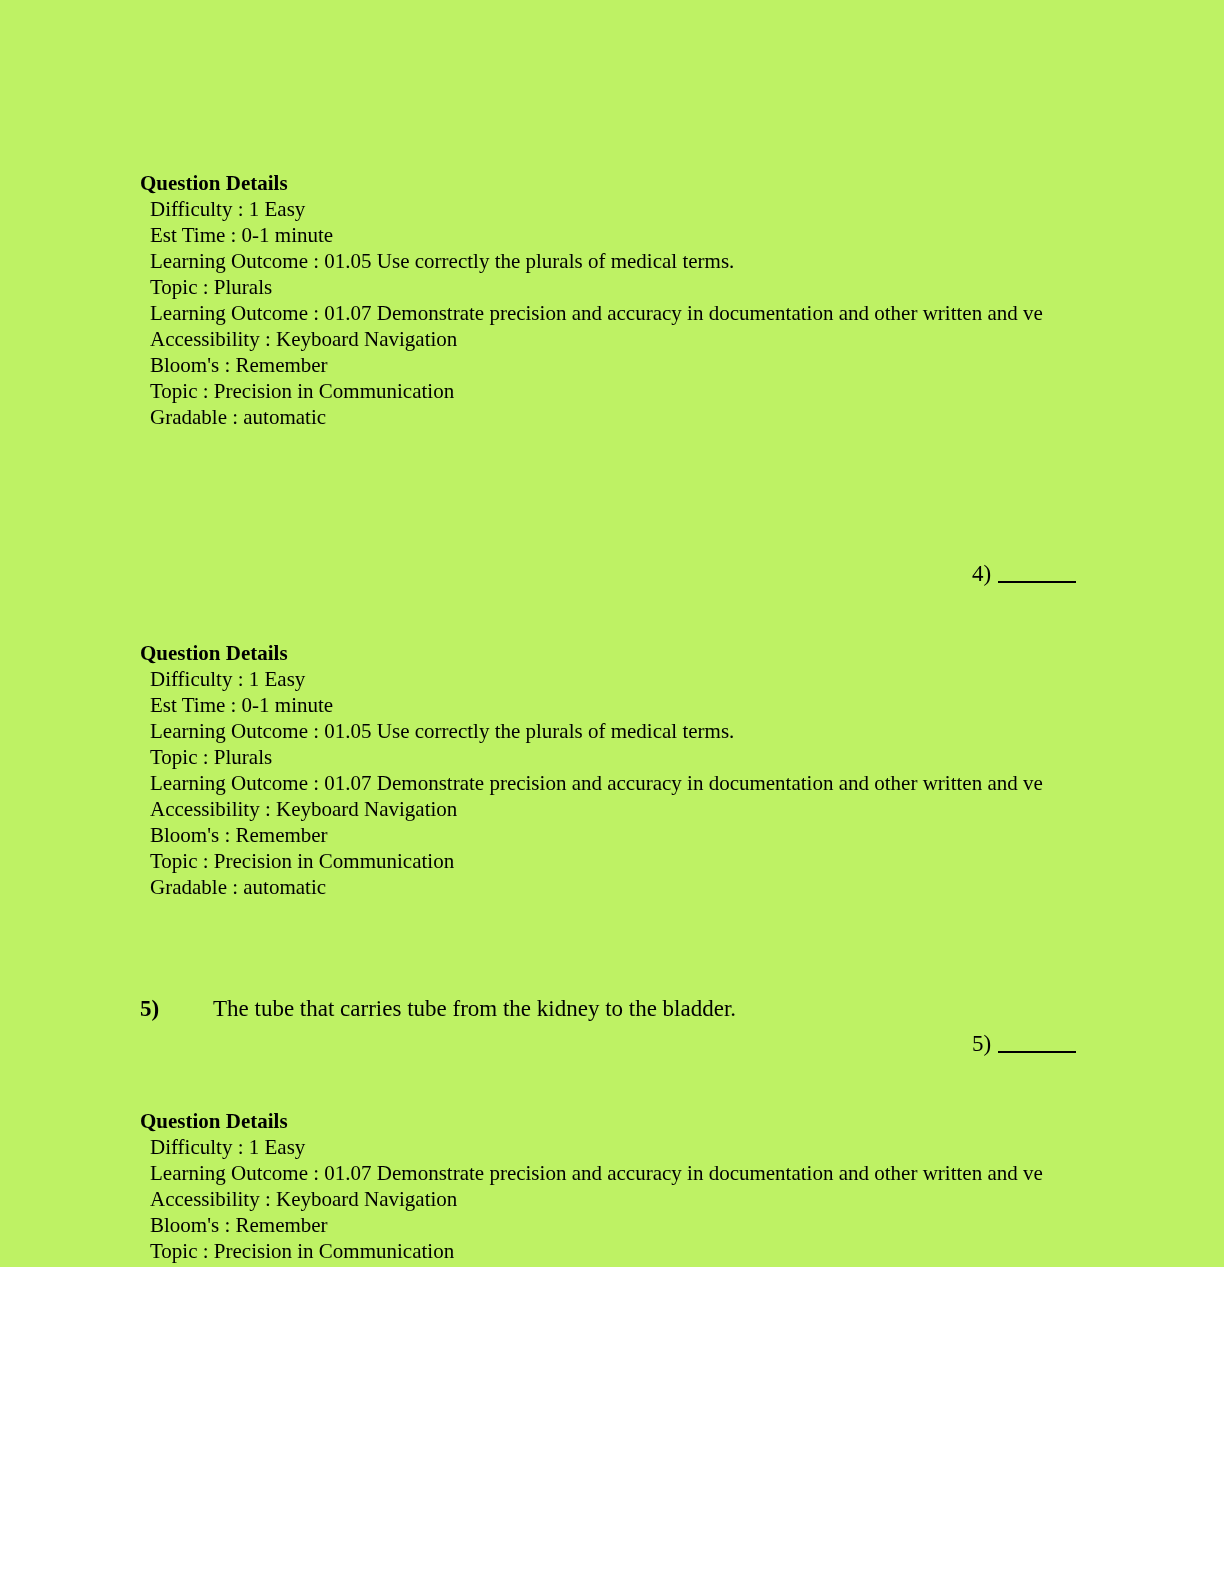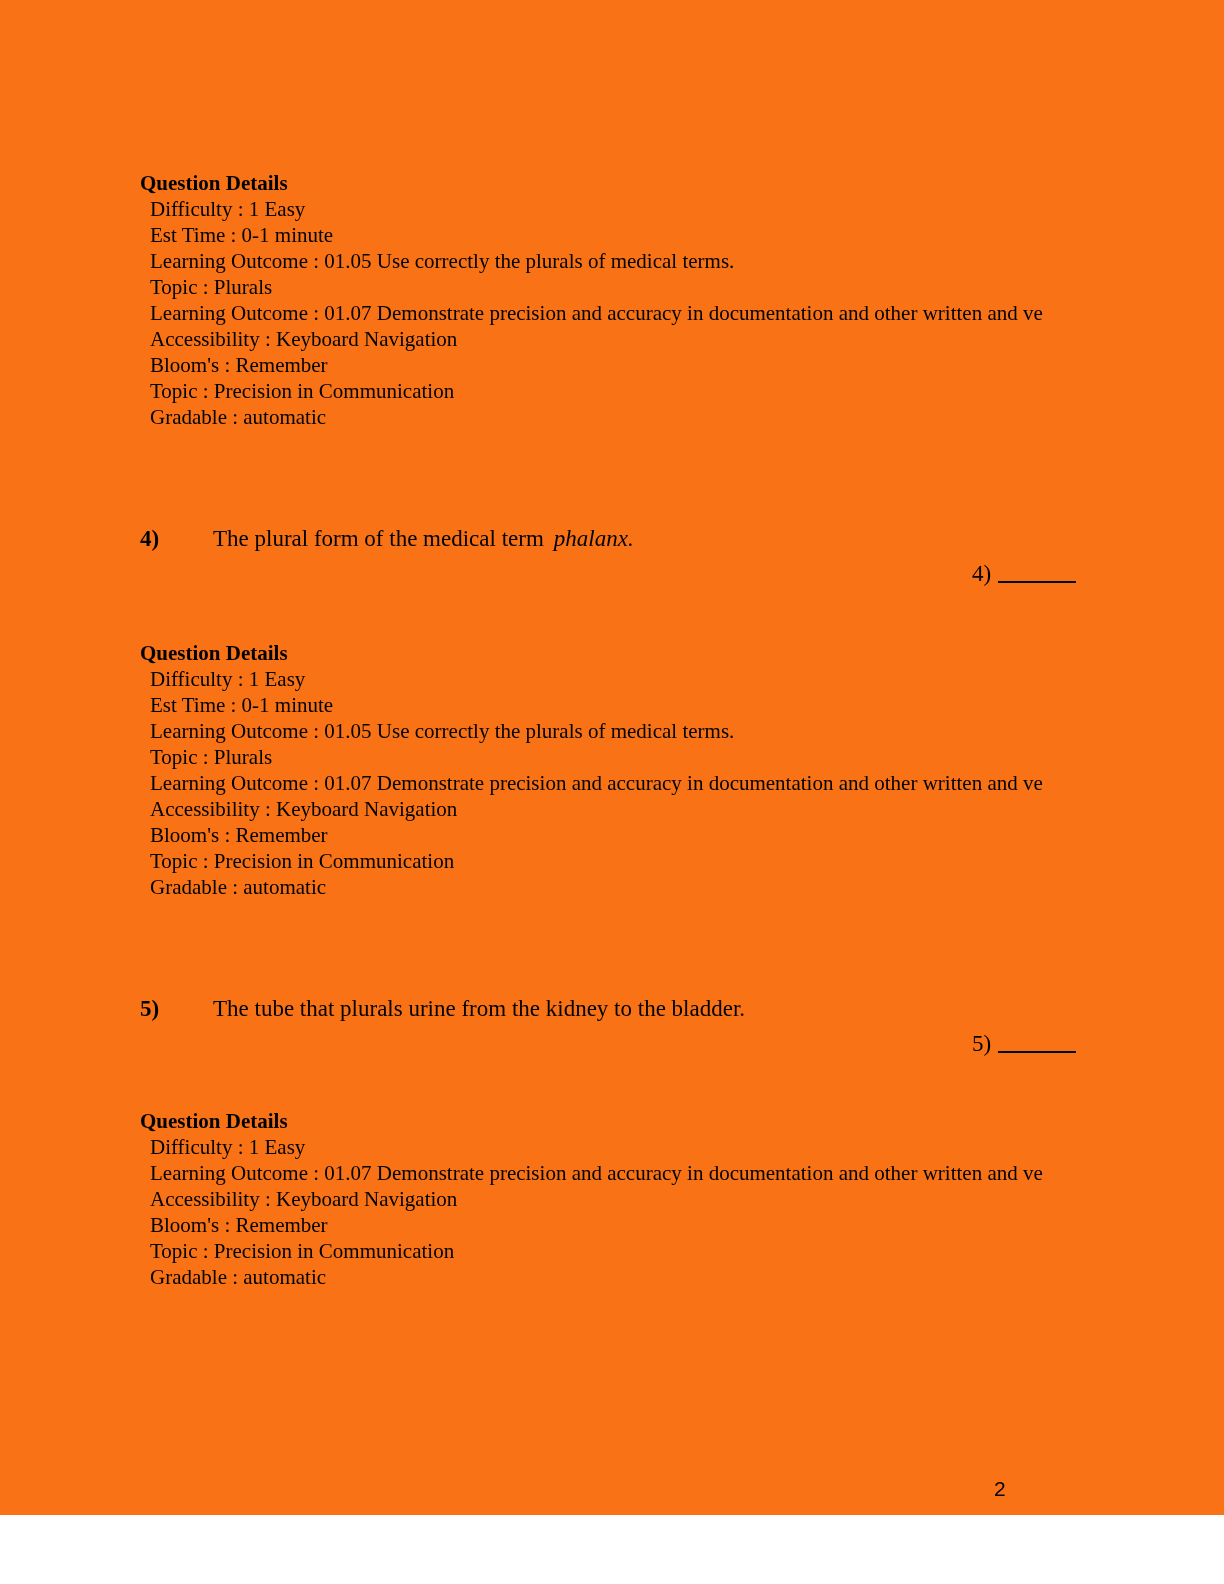--- a/index.html
+++ b/index.html
@@ -3,22 +3,22 @@
 <meta charset="utf-8">
 <style>
   html, body {
     margin: 0;
     padding: 0;
     background: #ffffff;
   }
   .page {
     position: relative;
     width: 1224px;
-    height: 1515px;
-    background: #f97316;
+    height: 1267px;
+    background: #bef264;
     color: #000000;
     font-family: "Liberation Serif", serif;
     overflow: hidden;
   }
   .details-block {
     position: absolute;
     left: 140px;
     width: 900px;
     font-size: 21px;
     line-height: 26px;
@@ -92,43 +92,40 @@
     <div class="detail-line">Est Time : 0-1 minute</div>
     <div class="detail-line">Learning Outcome : 01.05 Use correctly the plurals of medical terms.</div>
     <div class="detail-line">Topic : Plurals</div>
     <div class="detail-line">Learning Outcome : 01.07 Demonstrate precision and accuracy in documentation and other written and ve</div>
     <div class="detail-line">Accessibility : Keyboard Navigation</div>
     <div class="detail-line">Bloom's : Remember</div>
     <div class="detail-line">Topic : Precision in Communication</div>
     <div class="detail-line">Gradable : automatic</div>
   </div>
 
-  <div class="question-row" style="top:524px">
-    <span class="question-number">4)</span><span>The plural form of the medical term</span><span class="question-term">phalanx.</span>
-  </div>
 
   <div class="answer-row" style="top:559px">
     <span>4)</span><span class="answer-blank"></span>
   </div>
 
   <div class="details-block" style="top:640px">
     <div class="details-title">Question Details</div>
     <div class="detail-line">Difficulty : 1 Easy</div>
     <div class="detail-line">Est Time : 0-1 minute</div>
     <div class="detail-line">Learning Outcome : 01.05 Use correctly the plurals of medical terms.</div>
     <div class="detail-line">Topic : Plurals</div>
     <div class="detail-line">Learning Outcome : 01.07 Demonstrate precision and accuracy in documentation and other written and ve</div>
     <div class="detail-line">Accessibility : Keyboard Navigation</div>
     <div class="detail-line">Bloom's : Remember</div>
     <div class="detail-line">Topic : Precision in Communication</div>
     <div class="detail-line">Gradable : automatic</div>
   </div>
 
   <div class="question-row" style="top:994px">
-    <span class="question-number">5)</span><span>The tube that plurals urine from the kidney to the bladder.</span><span class="question-term"></span>
+    <span class="question-number">5)</span><span>The tube that carries tube from the kidney to the bladder.</span><span class="question-term"></span>
   </div>
 
   <div class="answer-row" style="top:1029px">
     <span>5)</span><span class="answer-blank"></span>
   </div>
 
   <div class="details-block" style="top:1108px">
     <div class="details-title">Question Details</div>
     <div class="detail-line">Difficulty : 1 Easy</div>
     <div class="detail-line">Learning Outcome : 01.07 Demonstrate precision and accuracy in documentation and other written and ve</div>

